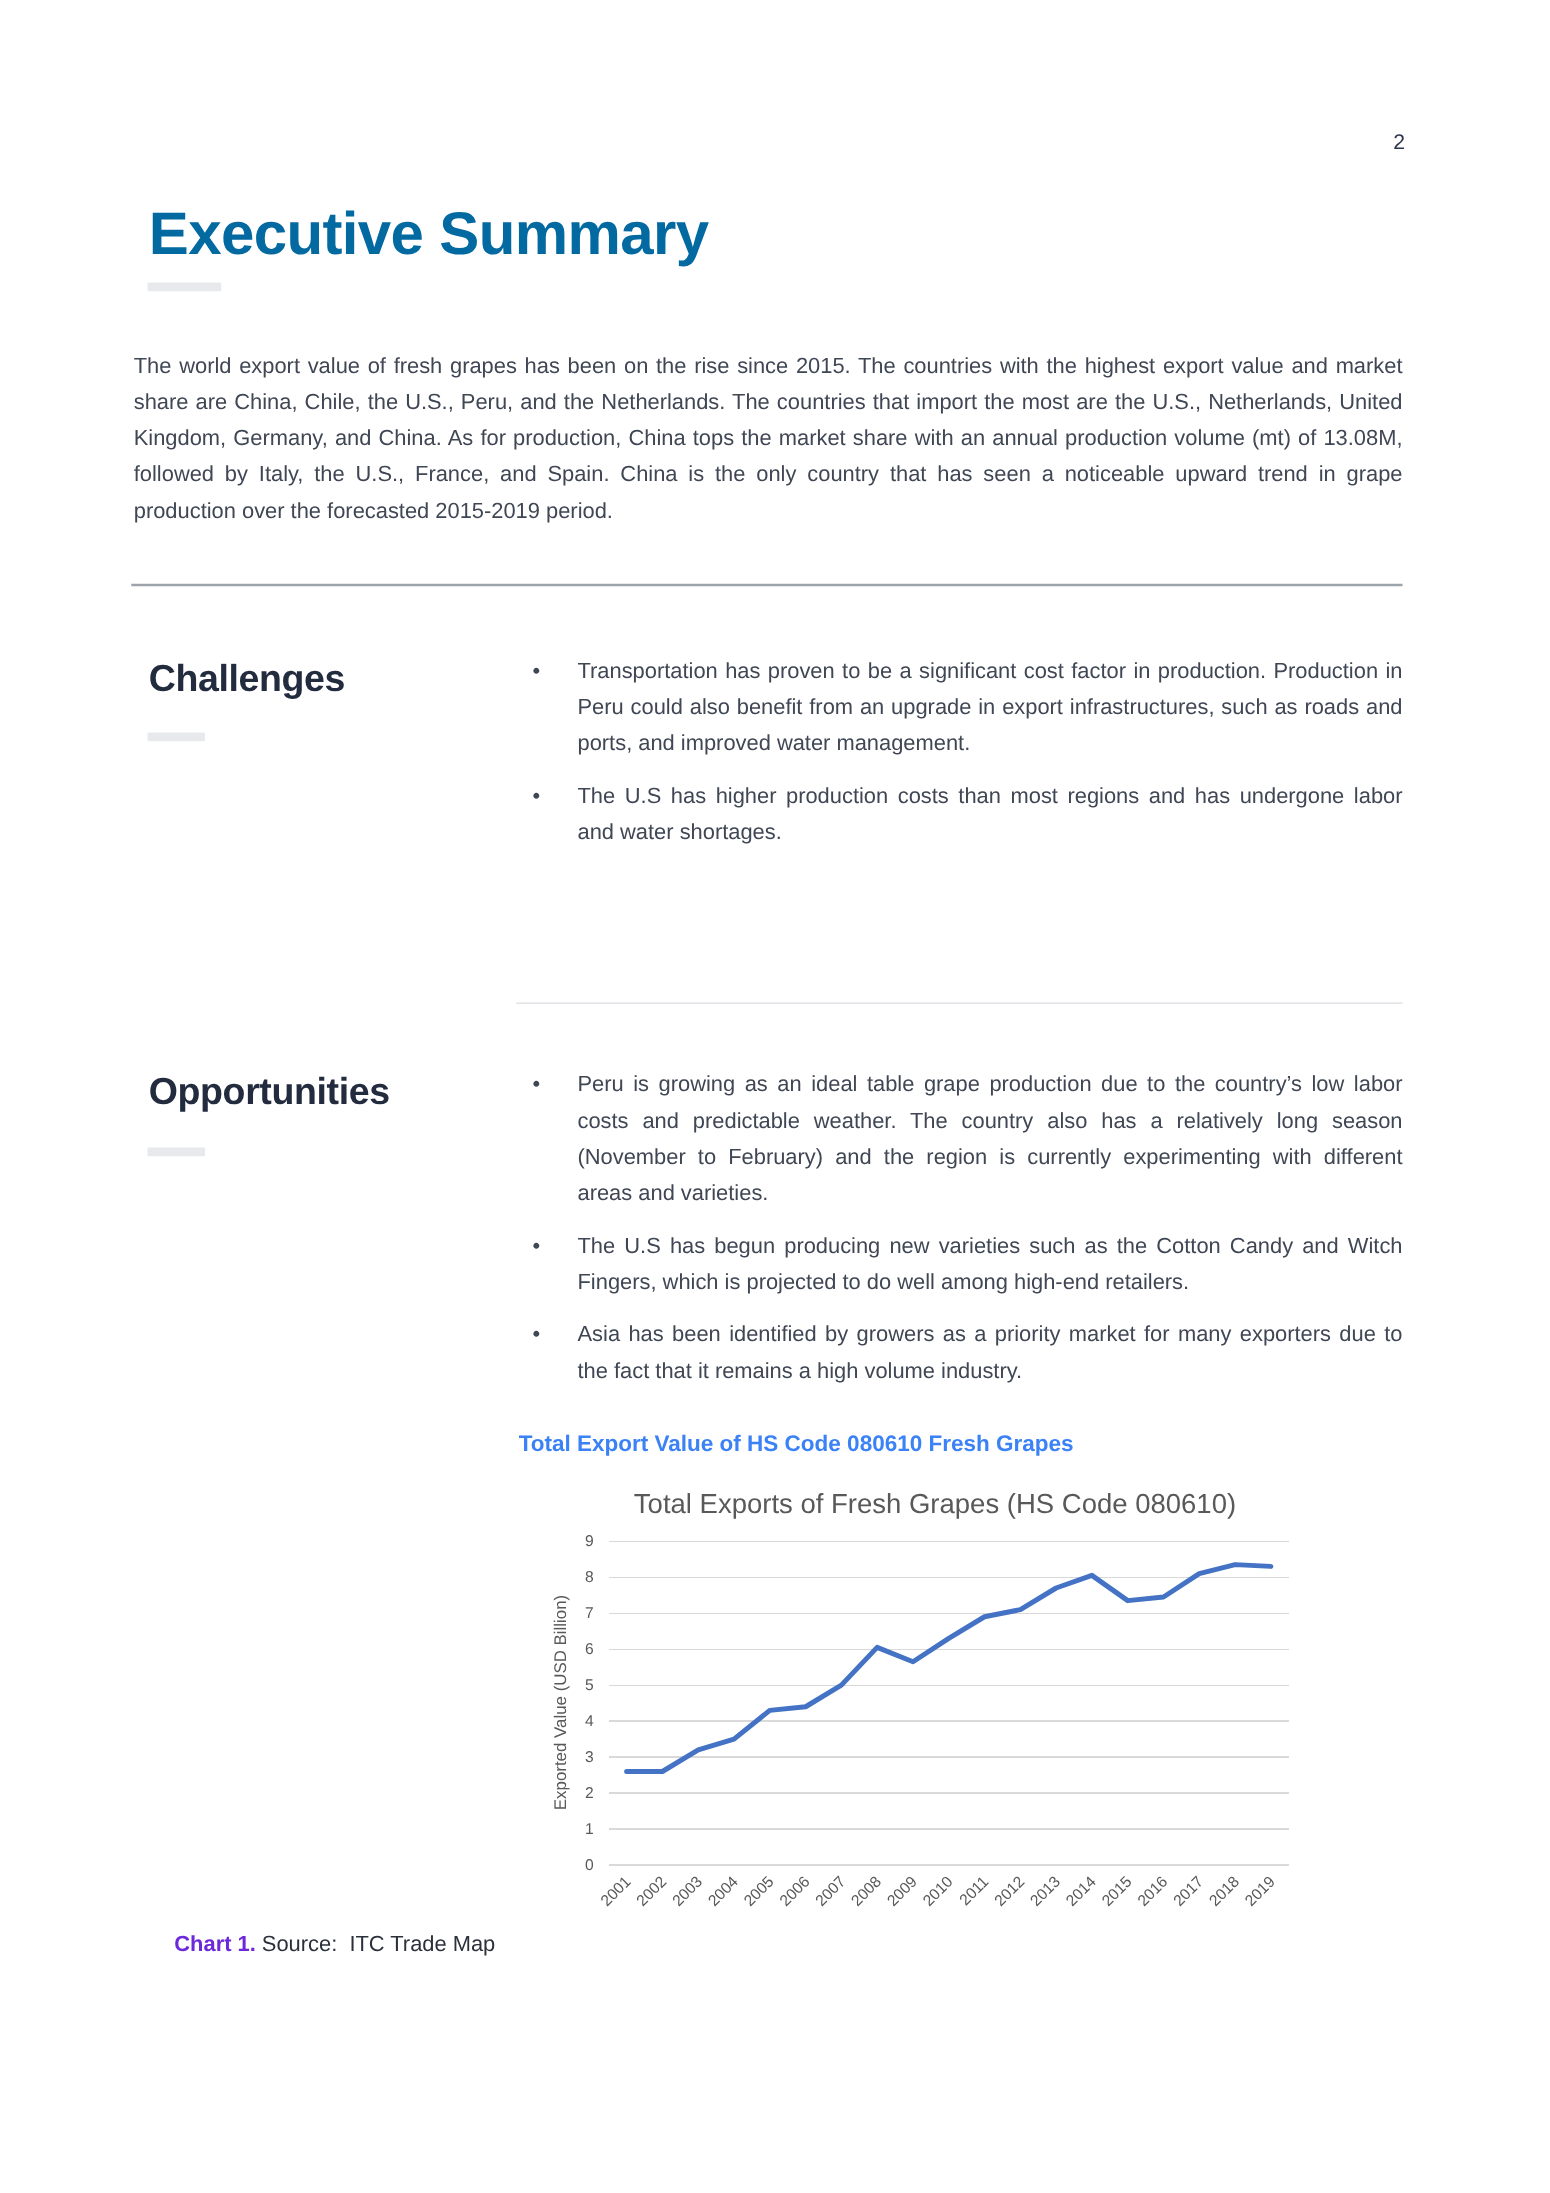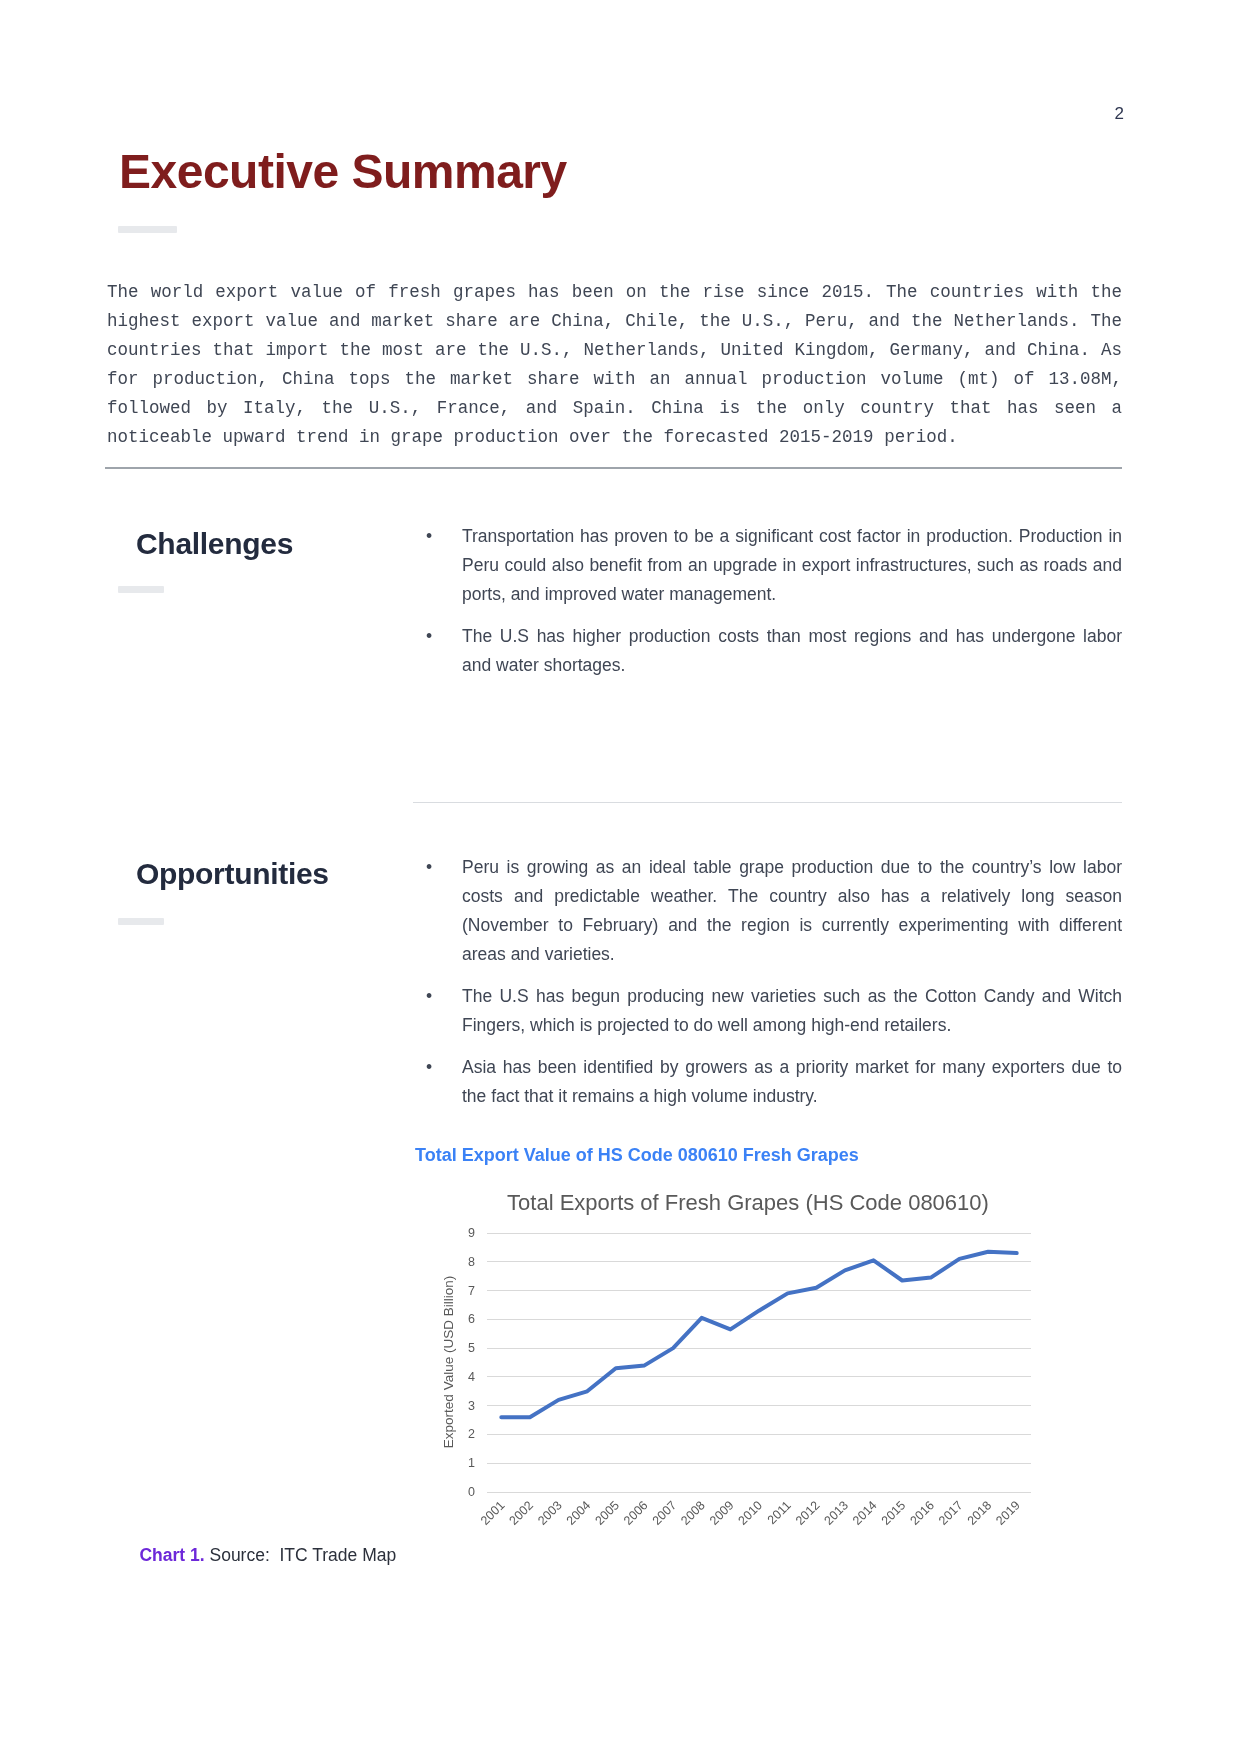--- a/index.html
+++ b/index.html
@@ -10,40 +10,40 @@
     font-family:"Liberation Sans",sans-serif;
     color:#3f4654;
     overflow:hidden;
   }
   .abs{position:absolute;}
   .page-number{
     top:104px;right:116px;
     font-size:17px;color:#2e3650;
   }
   .main-title{
-    left:119px;top:144px;
+    left:119px;top:160px;
     font-size:48px;font-weight:700;line-height:55px;
-    letter-spacing:-0.5px;color:#7f1d1d;
+    letter-spacing:-0.5px;color:#0369a1;
   }
   .accent-dash{
     width:59px;height:7px;background:#e7e9ec;border-radius:1px;
   }
   .dash-1{left:118px;top:226px;}
   .intro{
     left:107px;top:278px;width:1015px;
-    font-size:17.5px;line-height:29px;text-align:justify;color:#3f4654;font-family:Liberation Mono, monospace;
+    font-size:17.5px;line-height:29px;text-align:justify;color:#3f4654;
   }
   .divider-strong{
     left:105px;top:467px;width:1017px;height:2px;background:#9ea4ab;
   }
   .divider-light{
     left:413px;top:802px;width:709px;height:1px;background:#d9dce0;
   }
   .section-heading{
-    left:136px;
+    left:119px;
     font-size:30px;font-weight:700;color:#232b3e;letter-spacing:-0.3px;
   }
   .heading-challenges{top:527px;}
   .dash-2{left:118px;top:586px;width:46px;}
   .heading-opportunities{top:857px;}
   .dash-3{left:118px;top:918px;width:46px;}
   ul.bullets{
     left:413px;width:709px;
     list-style:none;margin:0;padding:0;
     font-size:17.5px;line-height:29px;text-align:justify;color:#3f4654;

